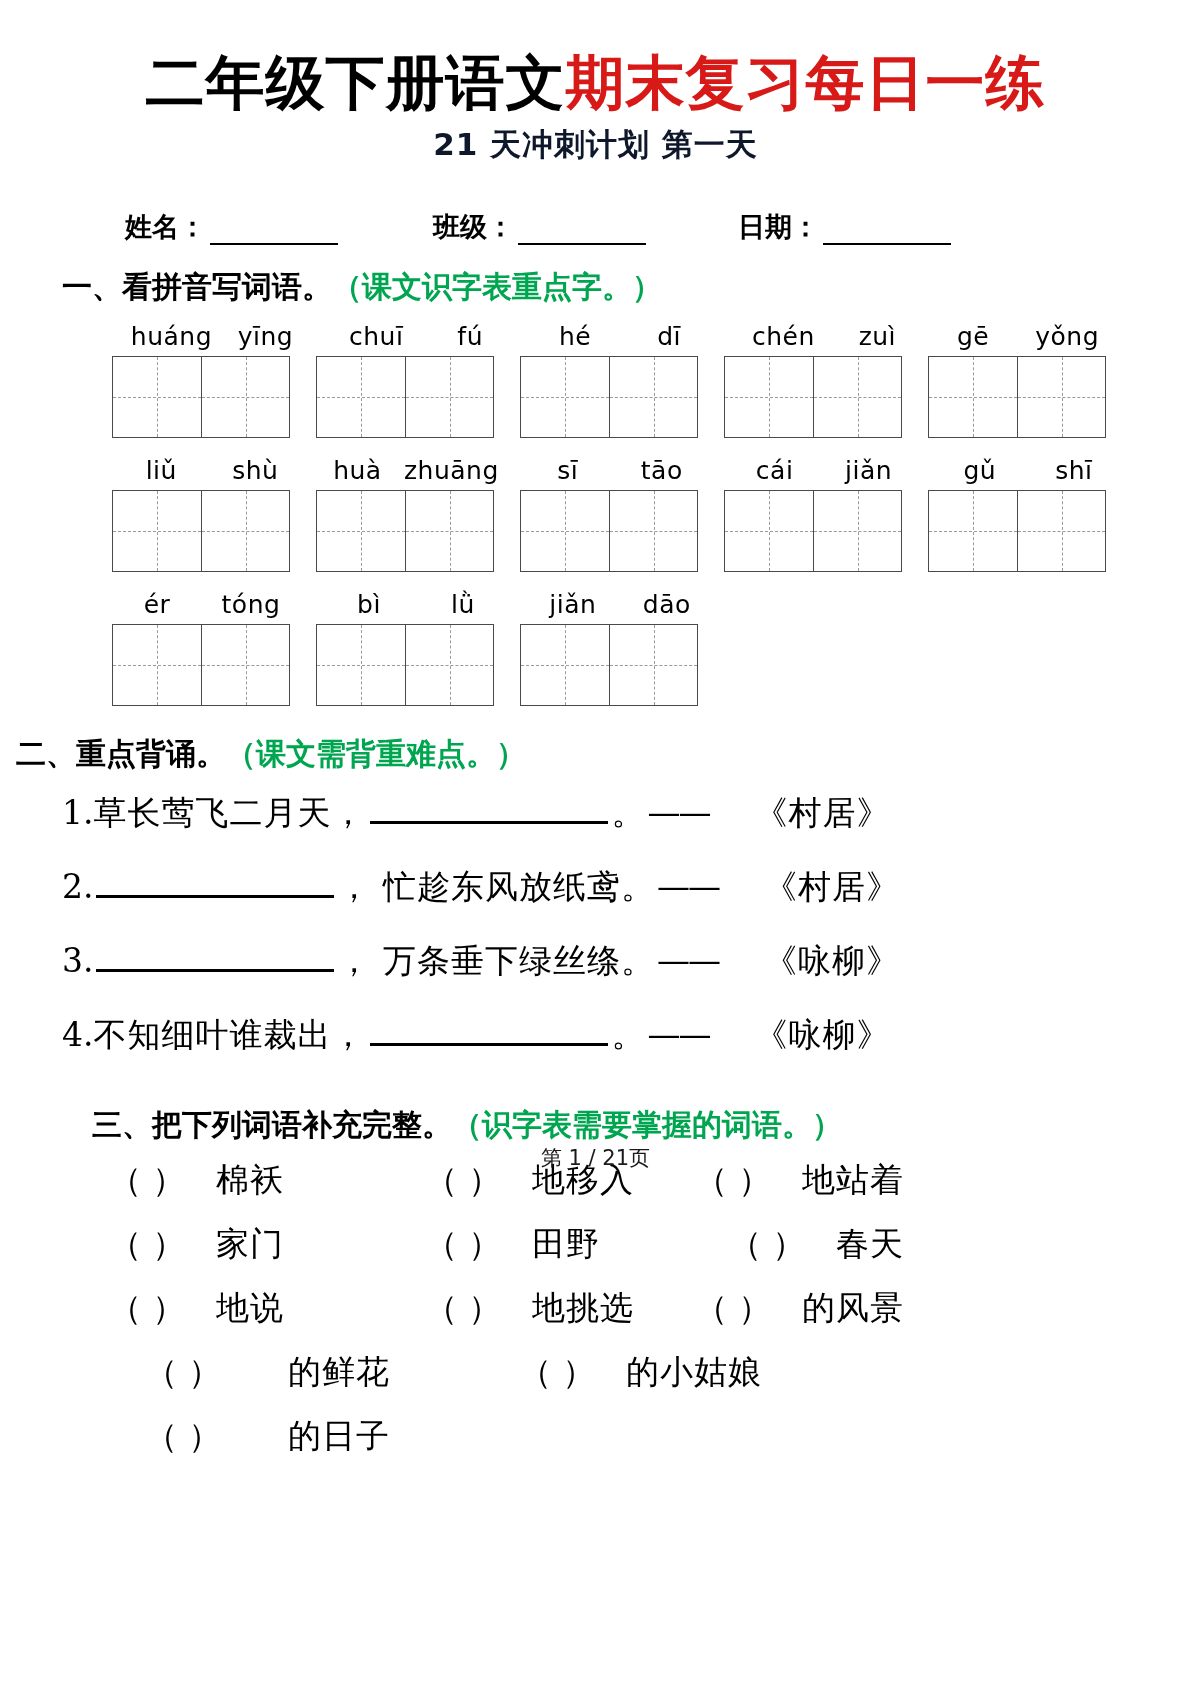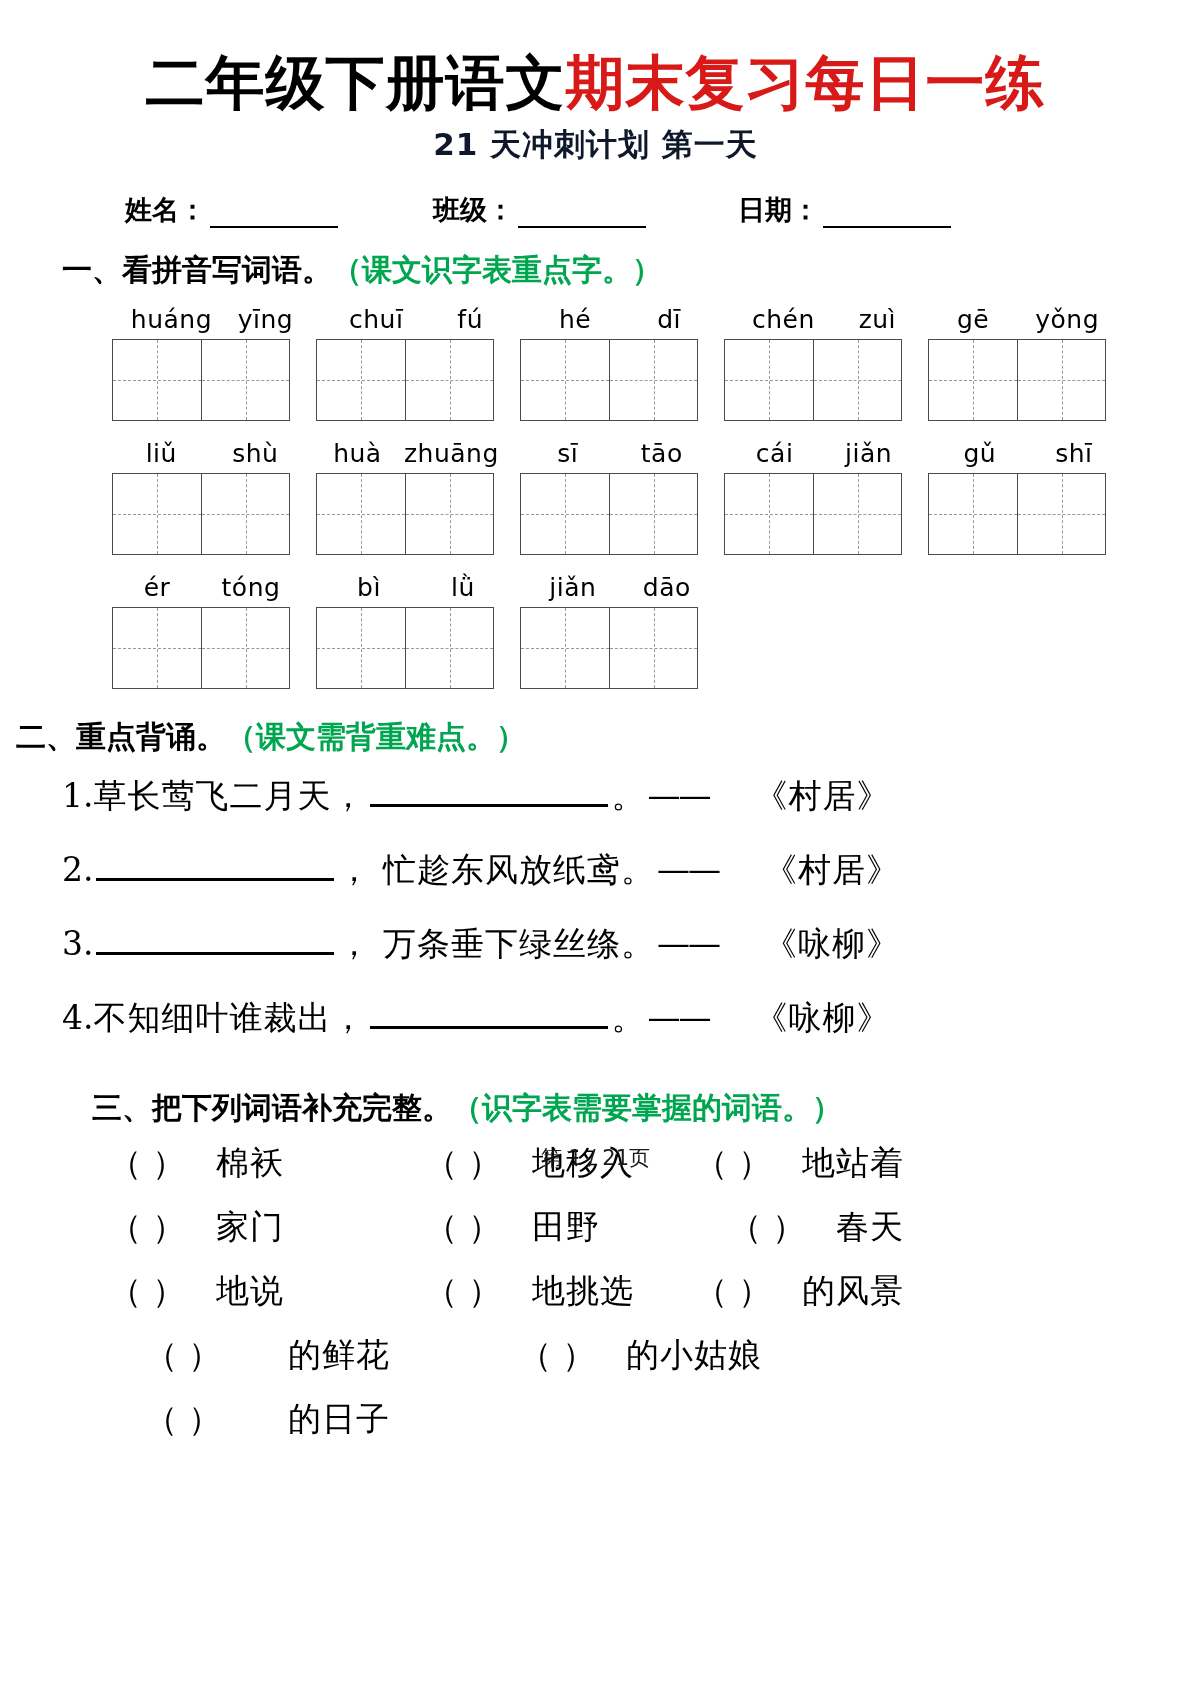--- a/index.html
+++ b/index.html
@@ -32,21 +32,21 @@
     margin-top: 10px;
     font-size: 31px;
     font-weight: bold;
     color: #0f172a;
     letter-spacing: 1px;
     font-family: "DejaVu Sans", "Liberation Sans", sans-serif;
   }
 
   
   .info-row {
-    margin-top: 26px;
+    margin-top: 43px;
     padding-left: 125px;
     padding-right: 52px;
     display: flex;
     align-items: flex-end;
     font-size: 27px;
     font-weight: bold;
     font-family: "DejaVu Sans", "Liberation Sans", sans-serif;
   }
   .info-item { display: flex; align-items: flex-end; }
   .info-label { white-space: nowrap; }

